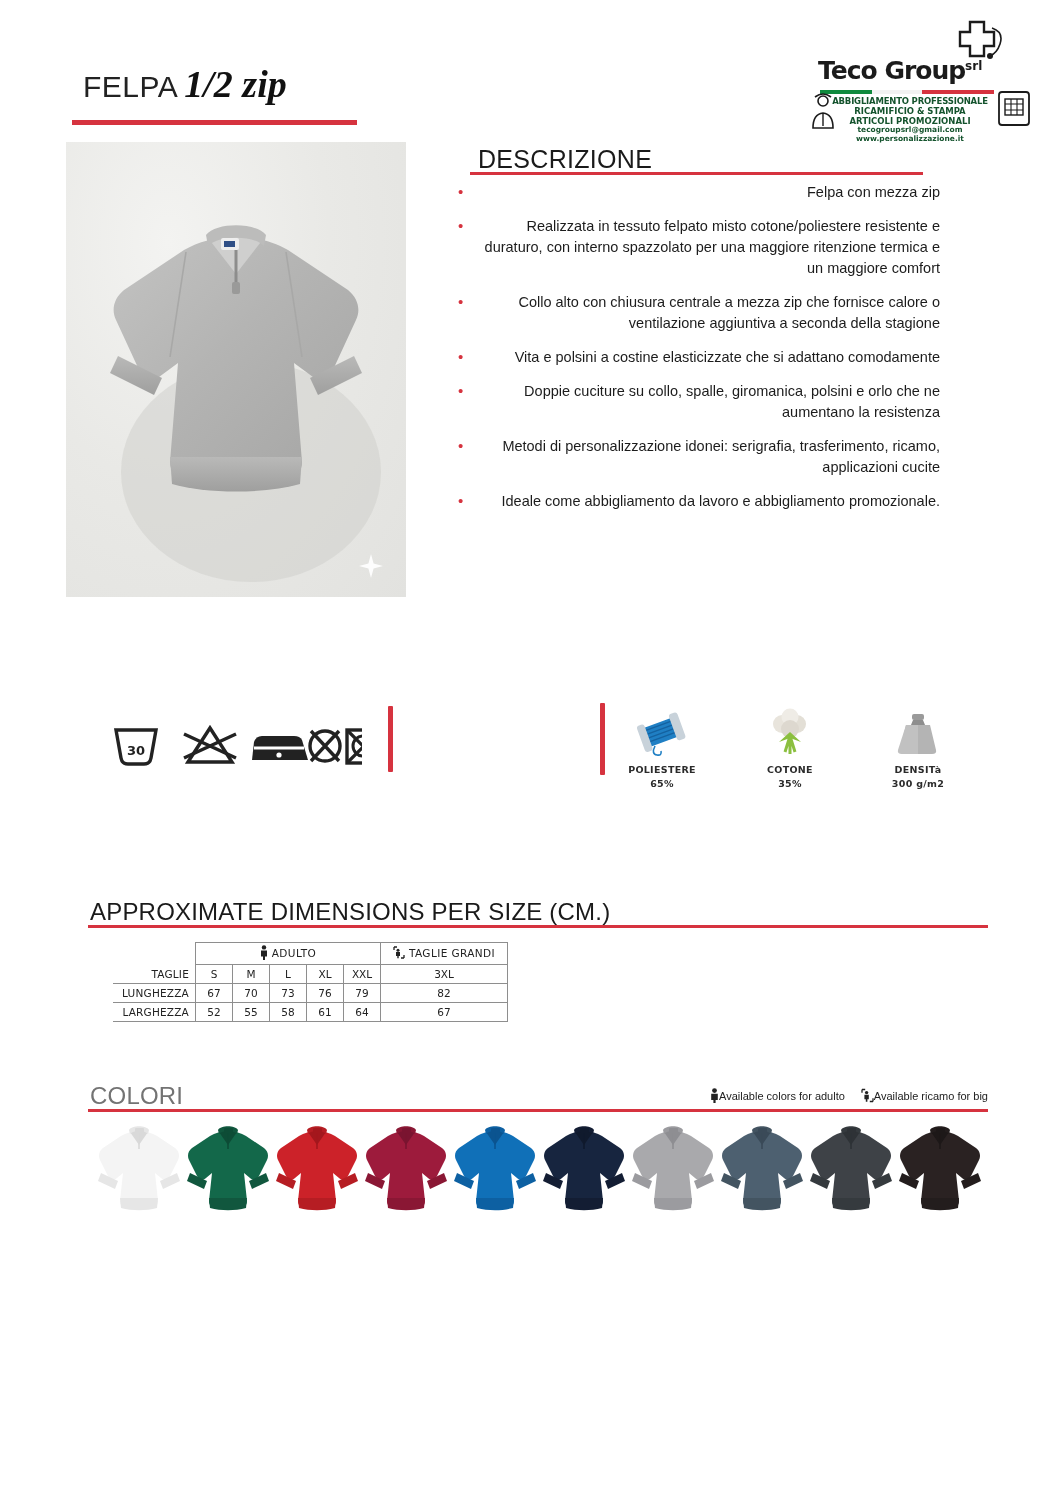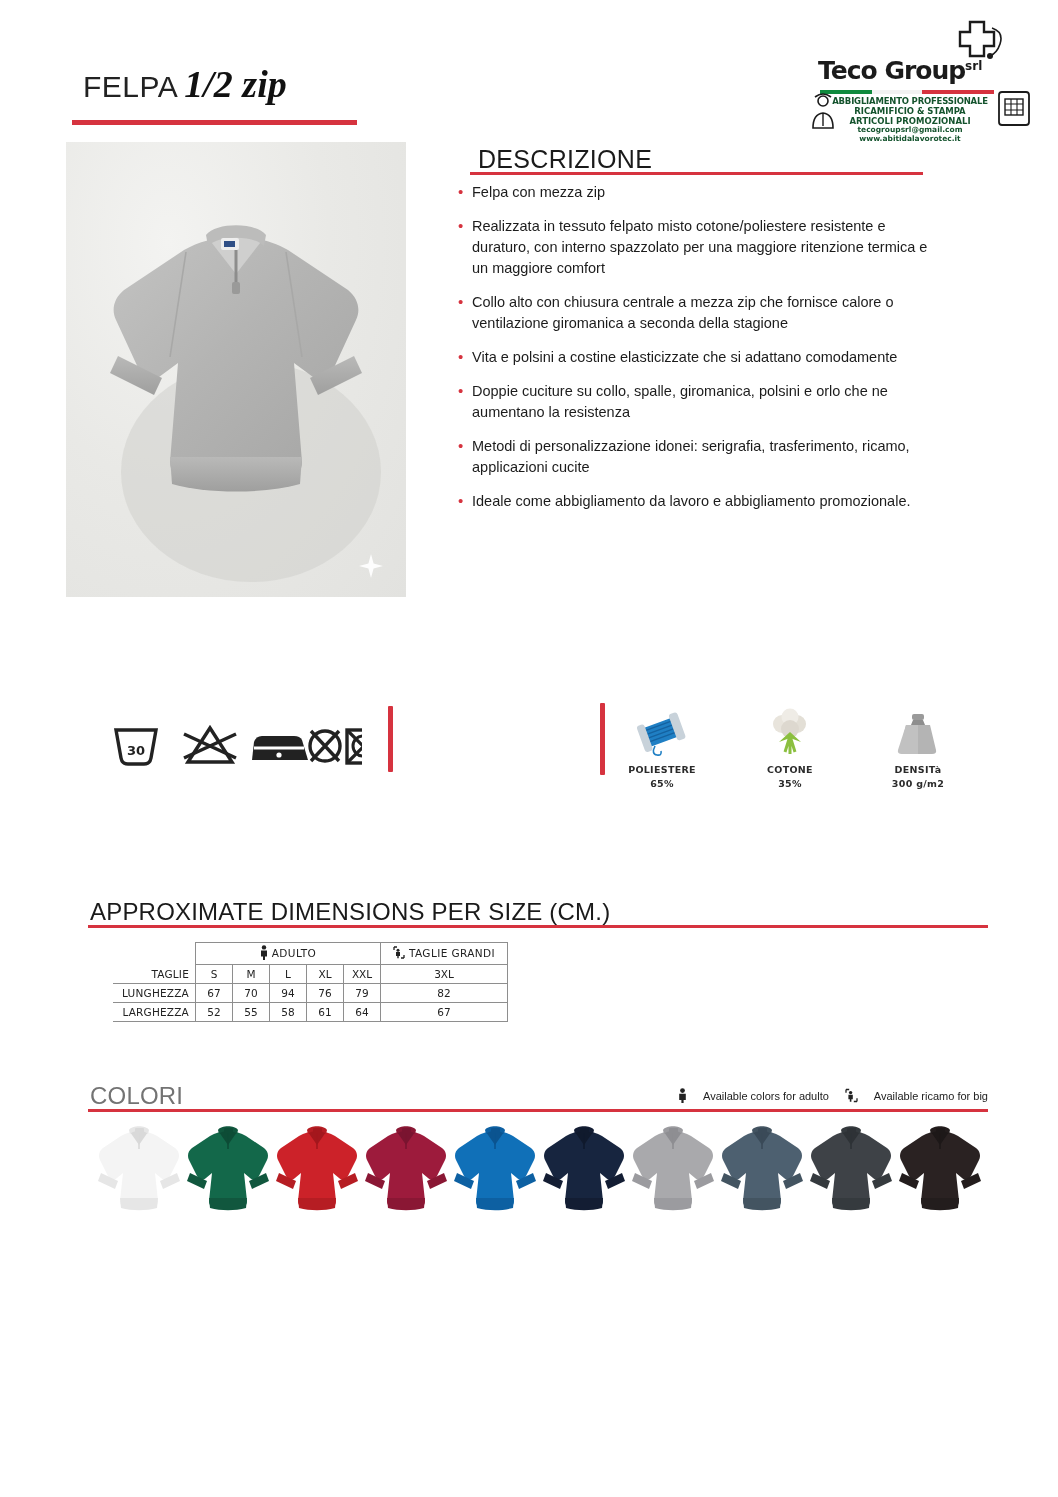--- a/index.html
+++ b/index.html
@@ -46,21 +46,21 @@
     background:
       radial-gradient(ellipse at 30% 22%, #f3f3f1 0%, #e9e9e6 48%, #e2e2df 100%);}
   .photo .sparkle{position:absolute;right:22px;bottom:18px;}
   .photo svg.garment{position:absolute;left:0;top:0;}
 
   
   .desc-h{position:absolute;left:478px;top:145px;font-size:25px;letter-spacing:.3px;color:#1a1a1a;font-weight:400;}
   .desc-rule{left:470px;top:172px;width:453px;height:4px;}
   .bullets{position:absolute;left:458px;top:182px;width:482px;}
   .bullet{position:relative;padding-left:14px;margin-bottom:13px;
-    font-size:14.5px;line-height:1.45;color:#1c1c1c;}
+    font-size:14.5px;line-height:1.45;color:#1c1c1c;text-align:right;}
   .bullet:before{content:"•";position:absolute;left:0;top:-1px;color:#d6333f;font-size:15px;}
 
   
   .care{position:absolute;left:112px;top:718px;}
   .care svg{display:block;}
   .vbar{position:absolute;width:5px;background:#d6333f;border-radius:1px;}
   .vbar.v1{left:388px;top:706px;height:66px;}
   .vbar.v2{left:600px;top:703px;height:72px;}
 
   
@@ -81,21 +81,21 @@
   table.sizes td.grp{font-size:10.5px;letter-spacing:.4px;}
   table.sizes td.num{width:28px;}
   table.sizes td.big{width:118px;}
   .pictoline{display:inline-flex;align-items:center;gap:4px;justify-content:center;}
 
   
   .col-h{position:absolute;left:90px;top:1082px;font-size:24px;letter-spacing:.2px;color:#737373;}
   .col-rule{left:88px;top:1109px;width:900px;height:4px;}
   .avail{position:absolute;top:1088px;right:70px;display:flex;gap:16px;align-items:center;
     font-size:11px;color:#222;}
-  .avail .a{display:flex;align-items:center;gap:16px;}
+  .avail .a{display:flex;align-items:center;gap:0;}
   .swatches{position:absolute;left:96px;top:1118px;display:flex;gap:0px;}
   .sw{width:89px;height:95px;position:relative;}
 
   
 </style>
 </head>
 <body>
 
 <div class="page">
 
@@ -125,21 +125,21 @@
       <rect x="5" y="6" width="30" height="33" rx="3" fill="none" stroke="#1b1b1b" stroke-width="1.8"></rect>
       <rect x="11" y="13" width="18" height="16" fill="none" stroke="#1b1b1b" stroke-width="1.4"></rect>
       <path d="M11 18 h18 M11 24 h18 M17 13 v16 M23 13 v16" stroke="#1b1b1b" stroke-width="1.1"></path>
     </svg>
 
     <div class="lines">
       <div class="l1">ABBIGLIAMENTO PROFESSIONALE</div>
       <div class="l2">RICAMIFICIO &amp; STAMPA</div>
       <div class="l3">ARTICOLI PROMOZIONALI</div>
       <div class="l4">tecogroupsrl@gmail.com</div>
-      <div class="l5">www.abitidalavorotec.it</div>
+      <div class="l5">www.personalizzazione.it</div>
     </div>
   </div>
 
   <div class="photo">
     <div class="bg"></div>
     <svg class="garment" width="340" height="455" viewBox="0 0 340 455">
       <defs>
         <linearGradient id="gfab" x1="0" y1="0" x2="1" y2="1">
           <stop offset="0%" stop-color="#c3c3c2"></stop>
           <stop offset="45%" stop-color="#b4b4b3"></stop>
@@ -186,21 +186,21 @@
     <svg class="sparkle" width="26" height="26" viewBox="0 0 26 26">
       <path d="M13 1 L15.6 10.4 L25 13 L15.6 15.6 L13 25 L10.4 15.6 L1 13 L10.4 10.4 Z" fill="#ffffff" opacity="0.92"></path>
     </svg>
   </div>
 
   <div class="desc-h">DESCRIZIONE</div>
   <div class="rule thin desc-rule"></div>
   <div class="bullets">
     <div class="bullet">Felpa con mezza zip</div>
     <div class="bullet">Realizzata in tessuto felpato misto cotone/poliestere resistente e duraturo, con interno spazzolato per una maggiore ritenzione termica e un maggiore comfort</div>
-    <div class="bullet">Collo alto con chiusura centrale a mezza zip che fornisce calore o ventilazione giromanica a seconda della stagione</div>
+    <div class="bullet">Collo alto con chiusura centrale a mezza zip che fornisce calore o ventilazione aggiuntiva a seconda della stagione</div>
     <div class="bullet">Vita e polsini a costine elasticizzate che si adattano comodamente</div>
     <div class="bullet">Doppie cuciture su collo, spalle, giromanica, polsini e orlo che ne aumentano la resistenza</div>
     <div class="bullet">Metodi di personalizzazione idonei: serigrafia, trasferimento, ricamo, applicazioni cucite</div>
     <div class="bullet">Ideale come abbigliamento da lavoro e abbigliamento promozionale.</div>
   </div>
 
   <div class="care">
     <svg width="250" height="52" viewBox="0 0 250 52">
       <g>
         <path d="M4 12 H44 L39 40 Q38 46 32 46 H16 Q10 46 9 40 Z" fill="none" stroke="#222" stroke-width="3.4"></path>
@@ -306,21 +306,21 @@
       <td class="num">M</td>
       <td class="num">L</td>
       <td class="num">XL</td>
       <td class="num">XXL</td>
       <td class="big">3XL</td>
     </tr>
     <tr>
       <td class="rowlab">LUNGHEZZA</td>
       <td class="num">67</td>
       <td class="num">70</td>
-      <td class="num">94</td>
+      <td class="num">73</td>
       <td class="num">76</td>
       <td class="num">79</td>
       <td class="big">82</td>
     </tr>
     <tr>
       <td class="rowlab">LARGHEZZA</td>
       <td class="num">52</td>
       <td class="num">55</td>
       <td class="num">58</td>
       <td class="num">61</td>

